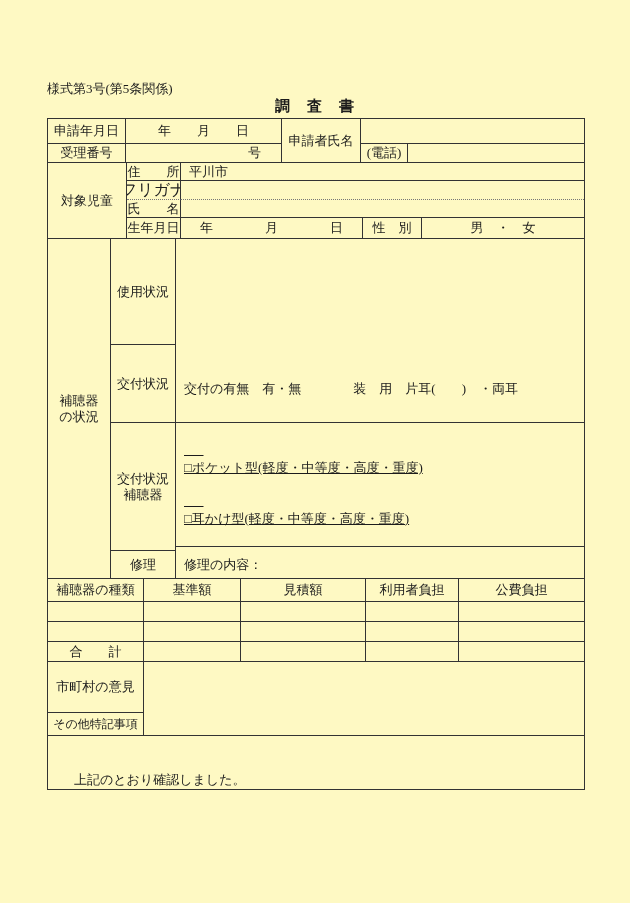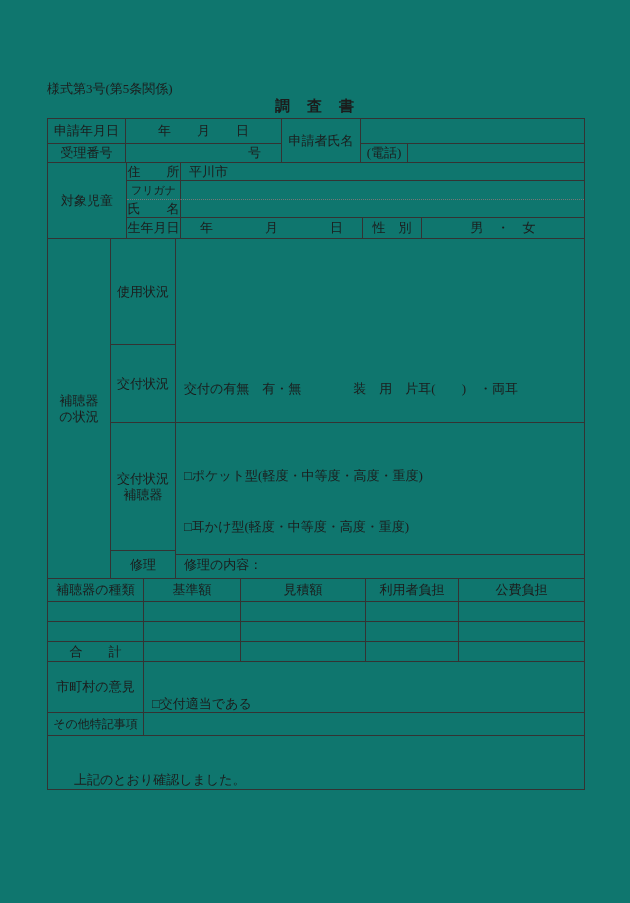--- a/index.html
+++ b/index.html
@@ -1,16 +1,16 @@
 <!DOCTYPE html>
 <html><head>
 <meta charset="utf-8">
 <style>
   html,body{margin:0;padding:0;background:#fff;}
-  .page{position:relative;width:630px;height:903px;background:#0f766e;overflow:hidden;
+  .page{position:relative;width:630px;height:903px;background:#fef9c3;overflow:hidden;
         font-family:"Liberation Serif","DejaVu Serif",serif;color:#1c1c1c;}
   .form-no{position:absolute;left:47px;top:80px;font-size:13px;white-space:pre;}
   .doc-title{position:absolute;left:47px;top:97px;width:536px;text-align:center;
              font-size:15px;font-weight:bold;letter-spacing:1px;white-space:pre;}
   .tbl{position:absolute;left:47px;top:118px;width:536px;height:670px;border:1px solid #333;}
   .c{position:absolute;box-sizing:border-box;font-size:13px;overflow:hidden;white-space:pre;}
   .bR{border-right:1px solid #333;}
   .bB{border-bottom:1px solid #333;}
   .bD{border-bottom:1px dotted #777;}
   .ctr{display:flex;align-items:center;justify-content:center;text-align:center;}
@@ -36,21 +36,21 @@
     <div class="c bR bB ctr" style="left:234px;top:0;width:79px;height:44px;">申請者氏名</div>
     <div class="c bB" style="left:313px;top:0;width:223px;height:25px;"></div>
     <div class="c bR bB ctr" style="left:0;top:25px;width:78px;height:19px;">受理番号</div>
     <div class="c bR bB right" style="left:78px;top:25px;width:156px;height:19px;padding-right:20px;">号</div>
     <div class="c bR bB ctr" style="left:313px;top:25px;width:47px;height:19px;">(電話)</div>
     <div class="c bB" style="left:360px;top:25px;width:176px;height:19px;"></div>
 
     <div class="c bR bB ctr" style="left:0;top:44px;width:79px;height:76px;">対象児童</div>
     <div class="c bR bB ctr" style="left:79px;top:44px;width:54px;height:18px;">住　　所</div>
     <div class="c bB vctr pad" style="left:133px;top:44px;width:403px;height:18px;">平川市</div>
-    <div class="c bR bD ctr" style="left:79px;top:62px;width:54px;height:19px;font-size:11px;">フリガナ</div>
+    <div class="c bR bD ctr" style="left:79px;top:62px;width:54px;height:19px;font-size:16px;">フリガナ</div>
     <div class="c bD" style="left:133px;top:62px;width:403px;height:19px;"></div>
     <div class="c bR bB ctr" style="left:79px;top:81px;width:54px;height:18px;">氏　　名</div>
     <div class="c bB" style="left:133px;top:81px;width:403px;height:18px;"></div>
     <div class="c bR bB ctr" style="left:79px;top:99px;width:54px;height:21px;">生年月日</div>
     <div class="c bR bB ctr" style="left:133px;top:99px;width:182px;height:21px;">年　　　　月　　　　日</div>
     <div class="c bR bB ctr" style="left:315px;top:99px;width:59px;height:21px;">性　別</div>
     <div class="c bB ctr" style="left:374px;top:99px;width:162px;height:21px;">男　・　女</div>
 
     <div class="c bR bB col2" style="left:0;top:120px;width:63px;height:340px;">
       <span>補聴器</span>
@@ -64,21 +64,21 @@
       
       
       
     </div>
     <div class="c bR bB ctr" style="left:63px;top:226px;width:65px;height:78px;">交付状況</div>
 
     <div class="c bR bB col2" style="left:63px;top:304px;width:65px;height:128px;">
       <span>交付状況</span>
       <span>補聴器</span>
     </div>
-    <div class="c bB" style="left:128px;top:308px;width:408px;height:128px;padding:7px 4px 17px 8px;">
+    <div class="c bB" style="left:128px;top:300px;width:408px;height:128px;padding:7px 4px 17px 8px;text-decoration:underline;">
       <div class="ln">□ポケット型(軽度・中等度・高度・重度)</div>
       <div class="ln">□耳かけ型(軽度・中等度・高度・重度)</div>
       
       
       
       
     </div>
 
     <div class="c bR bB ctr" style="left:63px;top:432px;width:65px;height:28px;">修理</div>
     <div class="c bB vctr pad" style="left:128px;top:432px;width:408px;height:28px;">修理の内容：</div>
@@ -101,25 +101,20 @@
     <div class="c bR bB" style="left:318px;top:503px;width:93px;height:20px;"></div>
     <div class="c bB" style="left:411px;top:503px;width:125px;height:20px;"></div>
 
     <div class="c bR bB ctr" style="left:0;top:523px;width:96px;height:20px;">合　　計</div>
     <div class="c bR bB" style="left:96px;top:523px;width:97px;height:20px;"></div>
     <div class="c bR bB" style="left:193px;top:523px;width:125px;height:20px;"></div>
     <div class="c bR bB" style="left:318px;top:523px;width:93px;height:20px;"></div>
     <div class="c bB" style="left:411px;top:523px;width:125px;height:20px;"></div>
 
     <div class="c bR bB ctr" style="left:0;top:543px;width:96px;height:51px;">市町村の意見</div>
-    <div class="c bB" style="left:96px;top:543px;width:440px;height:51px;padding-top:2px;">
-      <div class="ln16 pad">□交付適当である</div>
-      
-      
-    </div>
     <div class="c bR bB ctr" style="left:0;top:594px;width:96px;height:23px;font-size:12px;">その他特記事項</div>
     <div class="c bB" style="left:96px;top:594px;width:440px;height:23px;"></div>
 
     <div class="c" style="left:0;top:617px;width:536px;height:53px;padding-top:4px;">
       <div class="ln16" style="padding-left:26px;">上記のとおり確認しました。</div>
       
       
     </div>
 
   </div>

